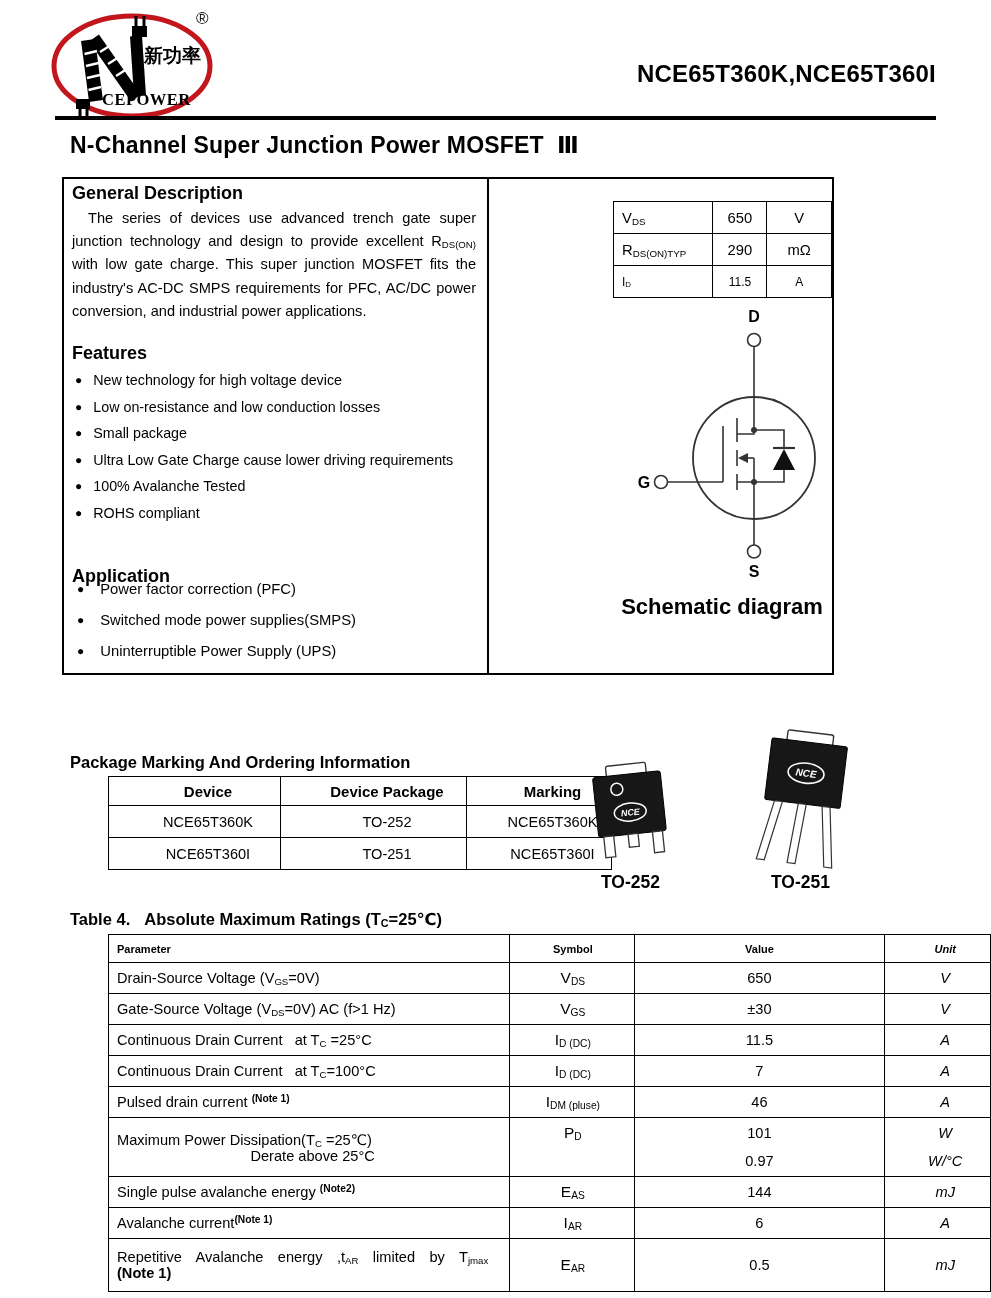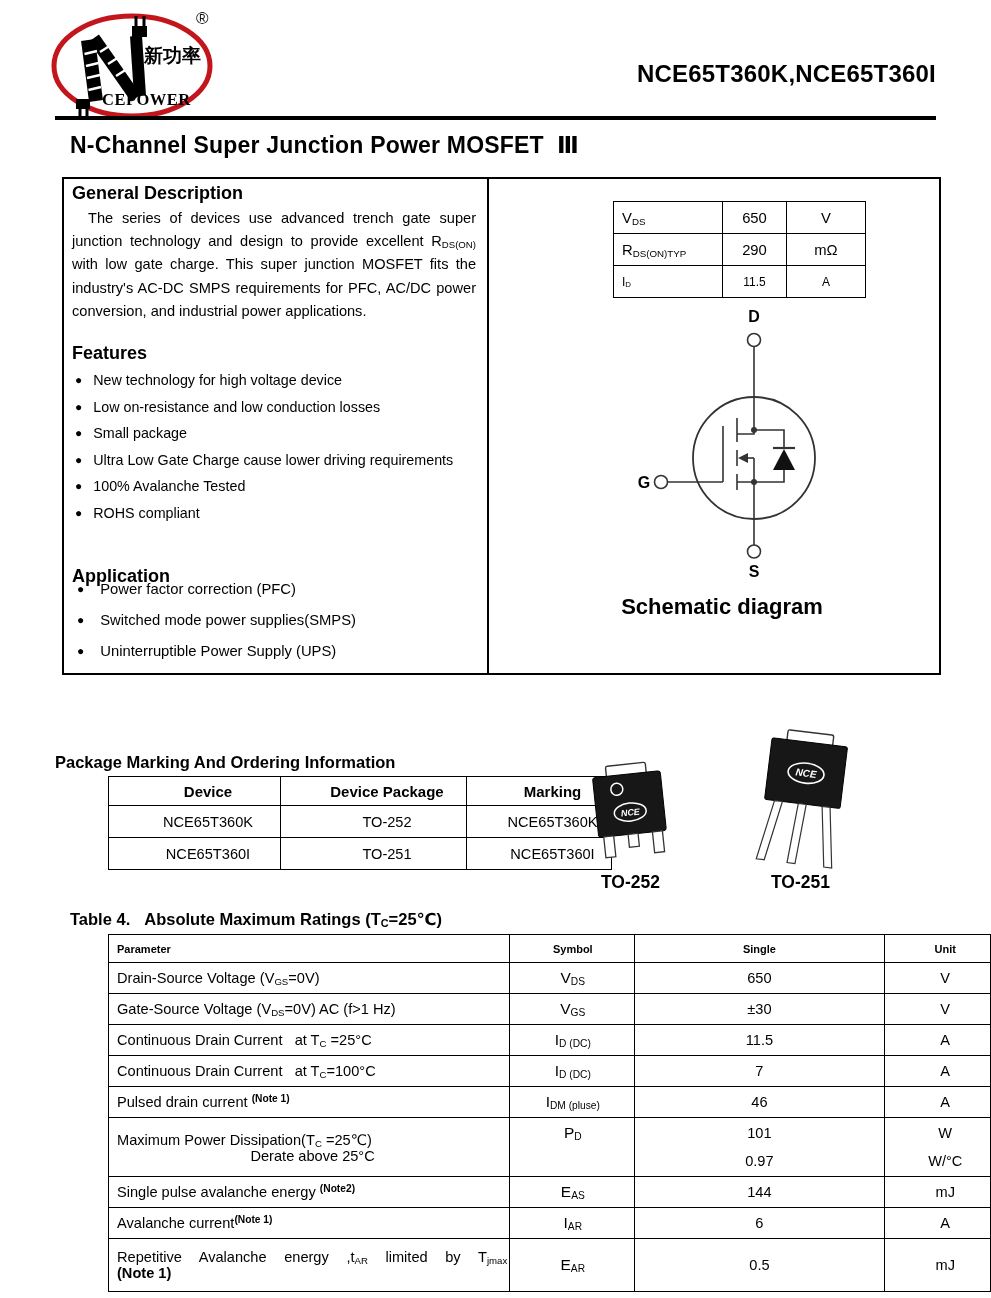--- a/index.html
+++ b/index.html
@@ -11,21 +11,21 @@
   b{font-weight:bold;}
 
   
   .logo-svg{position:absolute;left:48px;top:4px;width:170px;height:115px;}
   .part-numbers{position:absolute;top:60px;left:400px;width:536px;text-align:right;
                 font-size:24px;font-weight:bold;letter-spacing:0.2px;}
   .rule{position:absolute;left:55px;top:116px;width:881px;height:4px;background:#000;}
   .main-title{position:absolute;left:70px;top:132px;font-size:23px;font-weight:bold;letter-spacing:0.2px;}
 
   
-  .ovbox{position:absolute;left:62px;top:177px;width:879px;height:498px;border:2px solid #000;box-sizing:border-box;}
+  .ovbox{position:absolute;left:62px;top:177px;width:772px;height:498px;border:2px solid #000;box-sizing:border-box;}
   .ovdivider{position:absolute;left:423px;top:0;width:2px;height:100%;background:#000;}
   .sec-h{font-size:18px;font-weight:bold;}
   .gd-heading{left:8px;top:4px;}
   .gd-body{left:8px;top:28px;width:404px;font-size:14.6px;line-height:23.2px;
            text-align:justify;text-indent:16px;}
   .features-heading{left:8px;top:164px;}
   .features-list{left:8px;top:188px;}
   .application-heading{left:8px;top:387px;}
   .application-list{left:8px;top:395px;}
   .bullet-row{display:flex;align-items:center;line-height:26.6px;font-size:14.3px;}
@@ -40,21 +40,21 @@
   .keyspecs .kp{width:99px;text-align:left;padding-left:8px;}
   .keyspecs .kv{width:61px;text-align:center;}
   .keyspecs .ku{width:76px;text-align:center;}
   .keyspecs tr.serif td{font-family:Liberation Sans, sans-serif;font-size:12px;}
 
   .schematic-svg{position:absolute;left:540px;top:121px;width:300px;height:300px;}
   .schematic-caption{position:absolute;left:508px;top:415px;width:300px;text-align:center;
                      font-size:22px;font-weight:bold;}
 
   
-  .ordering-heading{position:absolute;left:55px;top:753px;font-size:16.5px;font-weight:bold;}
+  .ordering-heading{position:absolute;left:70px;top:753px;font-size:16.5px;font-weight:bold;}
   .ordering-table{position:absolute;left:62px;top:776px;}
   .ordering-table th,.ordering-table td{border:1.5px solid #000;text-align:center;font-size:14.6px;padding-left:28px;}
   .ordering-table th{height:26px;font-size:15px;}
   .ordering-table td{height:29px;}
   .ordering-table .c0{width:142px;}
   .ordering-table .c1{width:156px;}
   .ordering-table .c2{width:115px;}
   .pkg252-svg{position:absolute;left:583px;top:757px;width:95px;height:105px;transform:rotate(-6deg);}
   .pkg251-svg{position:absolute;left:748px;top:728px;width:110px;height:140px;transform:rotate(7deg);}
   .pkg-label{position:absolute;top:872px;font-size:17.5px;font-weight:bold;text-align:center;}
@@ -64,26 +64,26 @@
   
   .t1-heading{position:absolute;left:70px;top:910px;font-size:16.5px;font-weight:bold;}
   .t1-heading .gap{display:inline-block;width:14px;}
   .t1{position:absolute;left:62px;top:934px;table-layout:fixed;}
   .t1 th,.t1 td{border:1.5px solid #000;font-size:14.6px;vertical-align:middle;}
   .t1 th{height:25px;font-size:11px;}
   .t1 td{height:26px;}
   .t1 .cp{width:398px;text-align:left;padding-left:8px;}
   .t1 .cs{width:123px;text-align:center;padding-left:2px;}
   .t1 .cv{width:253px;text-align:center;padding-left:0;}
-  .t1 .cu{width:89px;text-align:center;padding-left:16px;}
+  .t1 .cu{width:89px;text-align:center;padding-left:16px;font-style:italic;}
   .t1 .sym{font-size:15.5px;}
   .t1 .vtop{vertical-align:top;line-height:27px;padding-top:1px;}
   .t1 .l2{font-size:14.6px;}
   .t1 .stack div{line-height:28px;}
-  .t1 .just{text-align:justify;text-align-last:justify;padding-right:1px;}
+  .t1 .just{text-align:justify;text-align-last:justify;padding-right:20px;}
 </style>
 </head>
 <body>
 
 <div class="page">
 
   <svg class="logo-svg" viewBox="0 0 170 115">
     <ellipse cx="84" cy="62" rx="78" ry="50" fill="none" stroke="#c2151c" stroke-width="5"></ellipse>
     <g stroke="#000">
       <line x1="40" y1="36" x2="48" y2="97" stroke-width="14"></line>
@@ -263,21 +263,21 @@
   <div class="pkg-label l251">TO-251</div>
 
   <div class="t1-heading">
     <span>Table 4.</span><span class="gap"></span><span>Absolute Maximum Ratings (T<sub>C</sub>=25℃)</span>
   </div>
   <table class="t1">
       <thead>
         <tr>
           <th class="cp">Parameter</th>
           <th class="cs">Symbol</th>
-          <th class="cv">Single</th>
+          <th class="cv">Value</th>
           <th class="cu">Unit</th>
         </tr>
       </thead>
       <tbody>
         <tr>
           <td class="cp">
             <div class="l1">Drain-Source Voltage (V<sub>GS</sub>=0V)</div>
           </td>
           <td class="cs sym">V<sub>DS</sub></td>
           <td class="cv stack">

